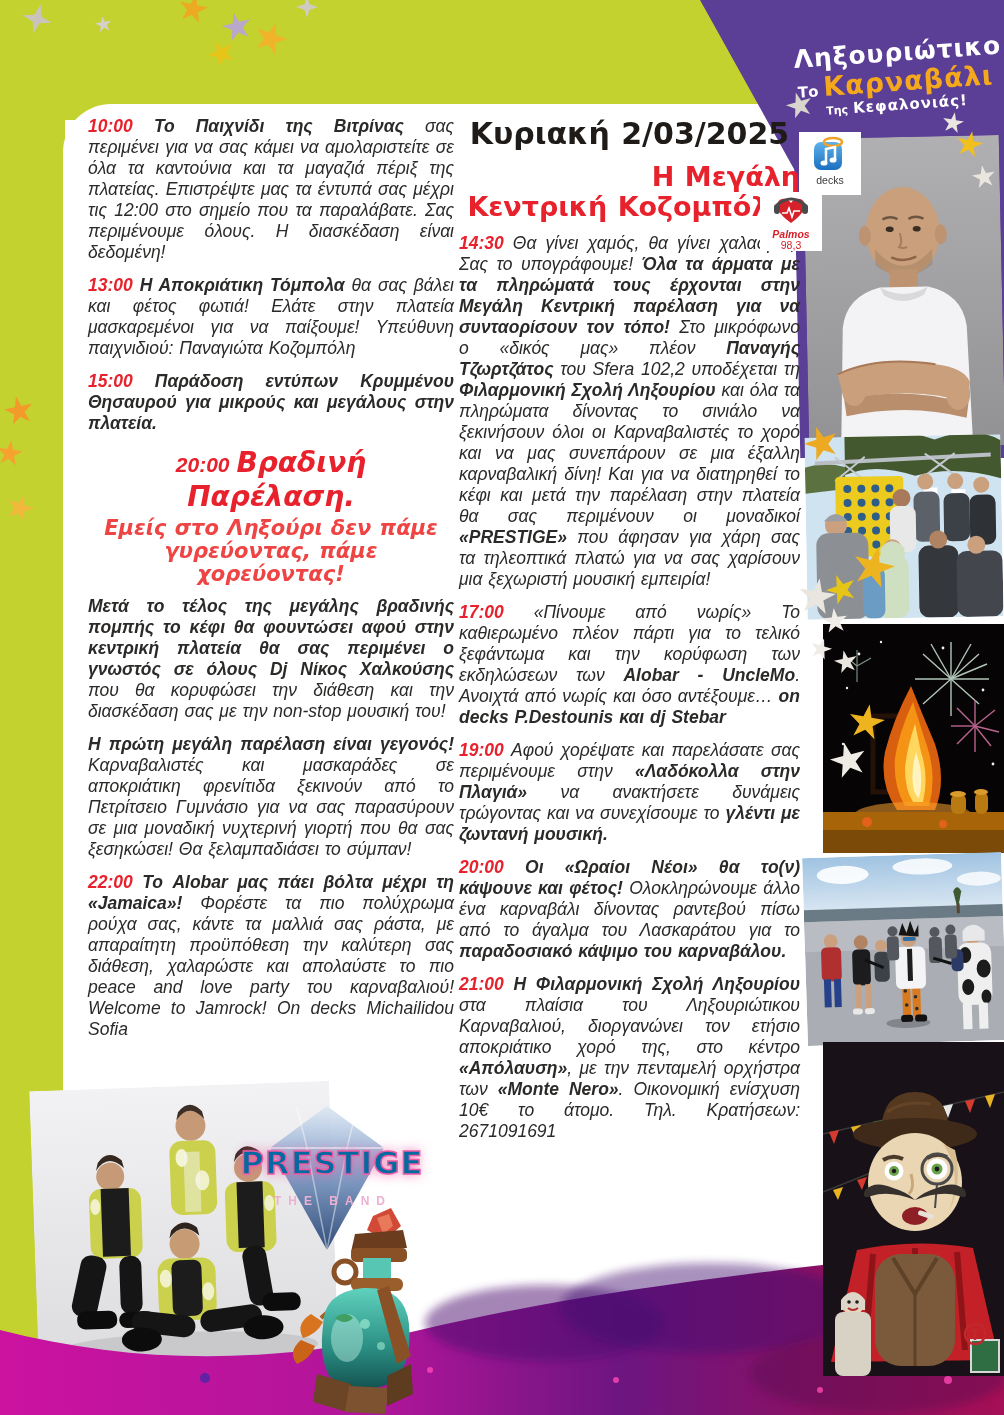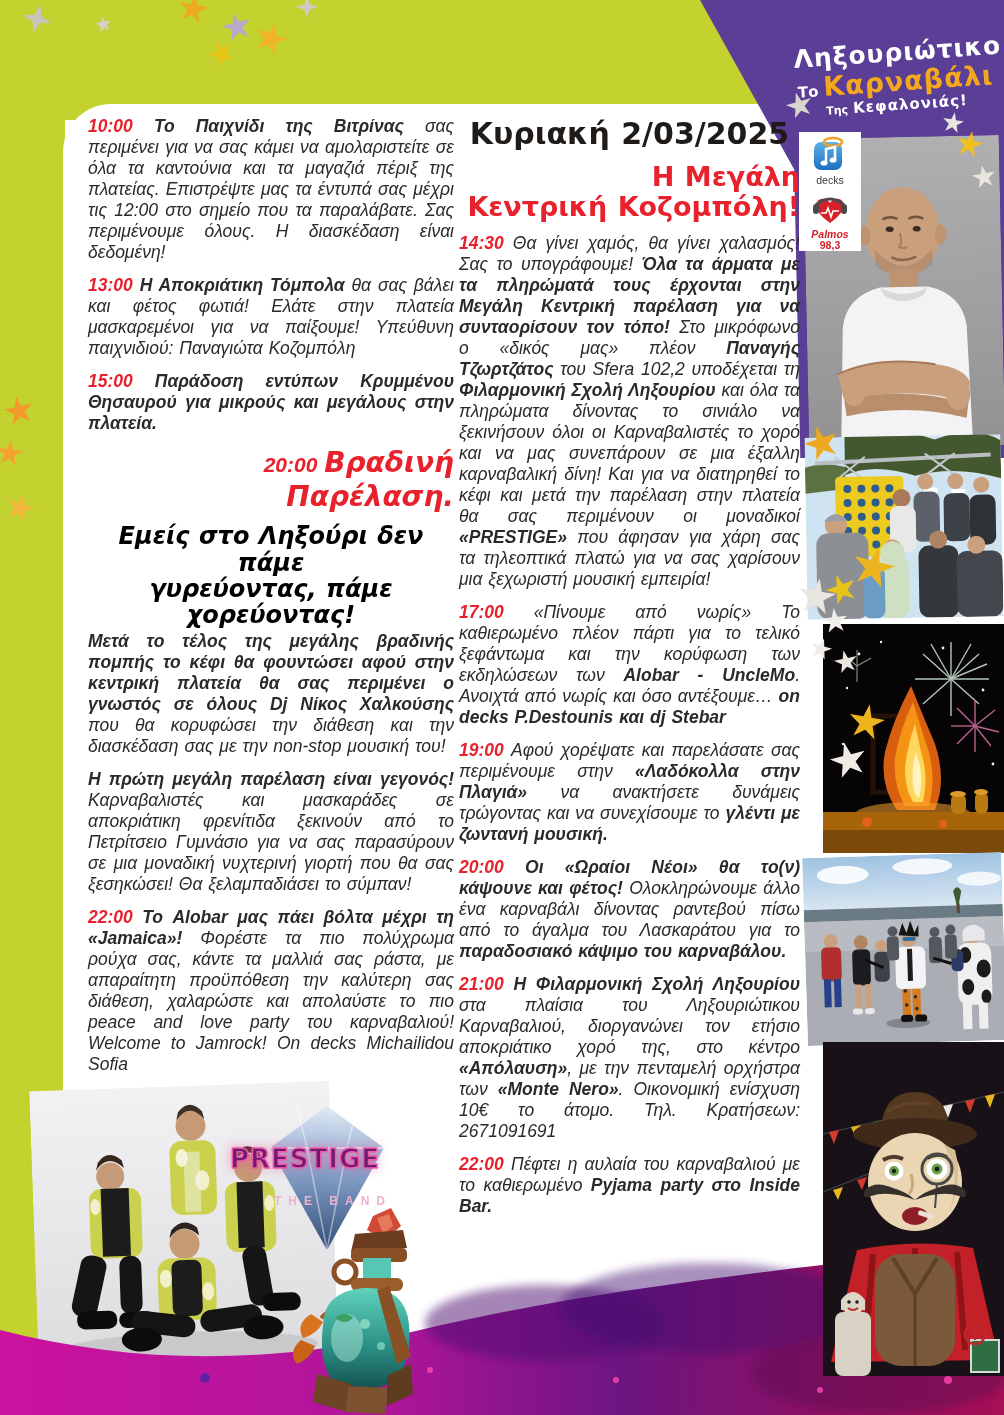--- a/index.html
+++ b/index.html
@@ -29,32 +29,32 @@
   .sponsor .lbl{font-size:10.5px;color:#3a3a3a;line-height:1;}
   
   .col{line-height:1.2;font-size:17.5px;text-align:justify;word-spacing:1px;}
   .daytitle{font-family:"DejaVu Sans",sans-serif;font-size:30px;font-weight:700;color:#1f1b18;
             text-align:center;margin:0 0 10px;letter-spacing:0px;}
   .subtitle{font-family:"DejaVu Sans",sans-serif;font-size:27px;font-weight:700;color:#e8222d;
             text-align:right;line-height:1.1;margin:2px 0 12px;}
   .entry{margin:0 0 12px;font-style:italic;}
   .entry .time{color:#e8222d;font-weight:700;}
   .entry .b{font-weight:700;}
-  .entry.feature{margin:10px 0 10px;text-align:right;}
+  .entry.feature{margin:10px 0 4px;text-align:center;}
   .entry.feature .time{font-size:21px;}
   .entry.feature .ftxt{font-family:"DejaVu Sans",sans-serif;font-size:28px;font-weight:700;color:#e8222d;}
-  .entry.script{font-family:"DejaVu Sans",sans-serif;color:#000000;font-weight:700;font-size:24px;
-                text-align:center;line-height:1.1;margin:2px 0 2px;text-align:center;}
+  .entry.script{font-family:"DejaVu Sans",sans-serif;color:#ef4444;font-weight:700;font-size:21px;
+                text-align:center;line-height:1.1;margin:2px 0 10px;text-align:center;}
   
   .photo{position:absolute;overflow:hidden;}
   .photo svg{display:block;}
   
-  .prestige-title{left:230px;top:1144px;width:204px;text-align:left;
-      font-family:"DejaVu Sans",sans-serif;font-size:26px;font-weight:800;letter-spacing:1px;
-      color:#701a75;-webkit-text-stroke:1.5px #ee5ba2;text-shadow:0 0 12px rgba(240,90,165,.9);}
+  .prestige-title{left:230px;top:1144px;width:204px;text-align:center;
+      font-family:"DejaVu Sans",sans-serif;font-size:32px;font-weight:800;letter-spacing:1px;
+      color:#0369a1;-webkit-text-stroke:1.5px #ee5ba2;text-shadow:0 0 12px rgba(240,90,165,.9);}
   .prestige-sub{left:258px;top:1194px;width:150px;text-align:center;font-size:12px;letter-spacing:7px;
       color:#eeb0d0;font-weight:700;}
 </style>
 </head>
 <body>
 
 <div class="page">
 
   <div class="abs lime-top"></div>
   <div class="abs lime-left"></div>
@@ -106,21 +106,20 @@
     <div class="subtitle">
       <span>Η Μεγάλη</span><br>
       <span>Κεντρική Κοζομπόλη!</span>
     </div>
     <div>
         <p class="entry"><span class="time">14:30 </span><span>Θα γίνει χαμός, θα γίνει χαλασμός! Σας το υπογράφουμε! </span><span class="b">Όλα τα άρματα με τα πληρώματά τους έρχονται στην Μεγάλη Κεντρική παρέλαση για να συνταορίσουν τον τόπο! </span><span>Στο μικρόφωνο ο «δικός μας» πλέον </span><span class="b">Παναγής Τζωρτζάτος </span><span>του Sfera 102,2 υποδέχεται τη </span><span class="b">Φιλαρμονική Σχολή Ληξουρίου </span><span>και όλα τα πληρώματα δίνοντας το σινιάλο να ξεκινήσουν όλοι οι Καρναβαλιστές το χορό και να μας συνεπάρουν σε μια έξαλλη καρναβαλική δίνη! Και για να διατηρηθεί το κέφι και μετά την παρέλαση στην πλατεία θα σας περιμένουν οι μοναδικοί </span><span class="b">«PRESTIGE» </span><span>που άφησαν για χάρη σας τα τηλεοπτικά πλατώ για να σας χαρίσουν μια ξεχωριστή μουσική εμπειρία!</span></p>
         <p class="entry"><span class="time">17:00 </span><span>«Πίνουμε από νωρίς» Το καθιερωμένο πλέον πάρτι για το τελικό ξεφάντωμα και την κορύφωση των εκδηλώσεων των </span><span class="b">Alobar - UncleMo</span><span>. Ανοιχτά από νωρίς και όσο αντέξουμε… </span><span class="b">on decks P.Destounis και dj Stebar</span></p>
         <p class="entry"><span class="time">19:00 </span><span>Αφού χορέψατε και παρελάσατε σας περιμένουμε στην </span><span class="b">«Λαδόκολλα στην Πλαγιά» </span><span>να ανακτήσετε δυνάμεις τρώγοντας και να συνεχίσουμε το </span><span class="b">γλέντι με ζωντανή μουσική.</span></p>
         <p class="entry"><span class="time">20:00 </span><span class="b">Οι «Ωραίοι Νέοι» θα το(ν) κάψουνε και φέτος! </span><span>Ολοκληρώνουμε άλλο ένα καρναβάλι δίνοντας ραντεβού πίσω από το άγαλμα του Λασκαράτου για το </span><span class="b">παραδοσιακό κάψιμο του καρναβάλου.</span></p>
         <p class="entry"><span class="time">21:00 </span><span class="b">Η Φιλαρμονική Σχολή Ληξουρίου </span><span>στα πλαίσια του Ληξουριώτικου Καρναβαλιού, διοργανώνει τον ετήσιο αποκριάτικο χορό της, στο κέντρο </span><span class="b">«Απόλαυση»</span><span>, με την πενταμελή ορχήστρα των </span><span class="b">«Monte Nero»</span><span>. Οικονομική ενίσχυση 10€ το άτομο. Τηλ. Κρατήσεων: 2671091691</span></p>
-        <p class="entry"><span class="time">22:00 </span><span>Πέφτει η αυλαία του καρναβαλιού με το καθιερωμένο </span><span class="b">Pyjama party στο Inside Bar.</span></p>
       </div>
   </div>
 
   <div class="photo" style="left:34px;top:1086px;width:300px;height:282px;transform:rotate(-2deg);">
     <svg width="300" height="282" viewBox="0 0 300 282">
       <defs>
           <linearGradient id="bpbg" x1="0" y1="0" x2="0" y2="1">
         <stop offset="0" stop-color="#f2f2f4"></stop>
             <stop offset="1" stop-color="#dcdcdf"></stop>
           </linearGradient>
@@ -293,30 +292,30 @@
           </linearGradient>
         </defs>
       <rect x="1" y="7" width="28" height="28" rx="7" fill="url(#hv)"></rect>
       <ellipse cx="20" cy="7" rx="9" ry="4" fill="none" stroke="#f0a22b" stroke-width="2.5"></ellipse>
       <path d="M13,28 L13,14 L22,12 L22,25" stroke="#fff" stroke-width="2.5" fill="none"></path>
       <ellipse cx="11" cy="28" rx="3.5" ry="2.6" fill="#fff"></ellipse>
         <ellipse cx="20" cy="25" rx="3.5" ry="2.6" fill="#fff"></ellipse>
     </svg>
     <div class="lbl">decks</div>
   </div>
-  <div class="abs sponsor" style="left:799px;top:192px;width:58px;height:54px;">
+  <div class="abs sponsor" style="left:760px;top:192px;width:58px;height:54px;">
     <svg width="40" height="30" viewBox="0 0 40 30">
       <path d="M20,28 C8,19 4,12 7,7 C10,2 17,3 20,8 C23,3 30,2 33,7 C36,12 32,19 20,28 Z" fill="#d6202a"></path>
       <path d="M6,10 Q20,-2 34,10" stroke="#4a4a4a" stroke-width="3" fill="none"></path>
       <rect x="3" y="9" width="6" height="10" rx="3" fill="#4a4a4a"></rect>
         <rect x="31" y="9" width="6" height="10" rx="3" fill="#4a4a4a"></rect>
       <polyline points="11,18 16,18 18,13 21,22 23,16 29,16" stroke="#fff" stroke-width="1.6" fill="none"></polyline>
     </svg>
     <div class="lbl" style="color:#d6202a;font-style:italic;font-weight:700;">Palmos</div>
-    <div class="lbl" style="color:#d6202a;font-weight:700;text-align:center;">98,3</div>
+    <div class="lbl" style="color:#d6202a;font-weight:400;text-align:center;">98,3</div>
   </div>
 
   <div class="photo" style="left:806px;top:436px;width:196px;height:182px;transform:rotate(-1deg);">
     <svg width="196" height="182" viewBox="0 0 196 182">
       <rect width="196" height="182" fill="#cfe4f0"></rect>
       <path d="M40,0 Q80,-14 130,4 Q170,-10 196,6 L196,44 Q150,30 110,40 Q70,26 40,38 Z" fill="#44582f"></path>
       <path d="M0,30 Q20,24 40,30 L40,52 L0,56 Z" fill="#5b7140"></path>
       <line x1="10" y1="26" x2="186" y2="20" stroke="#b9bec4" stroke-width="4"></line>
       <line x1="30" y1="20" x2="60" y2="44" stroke="#c4c9cf" stroke-width="2"></line>
         <line x1="60" y1="20" x2="30" y2="44" stroke="#c4c9cf" stroke-width="2"></line>

